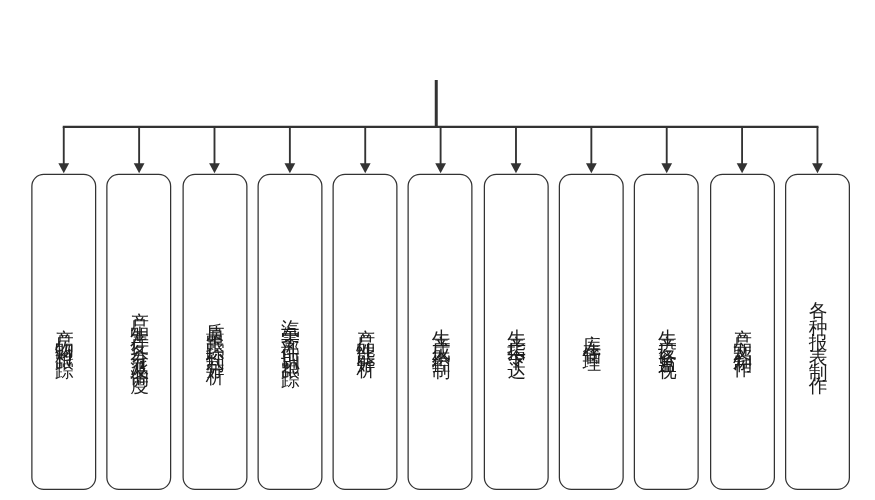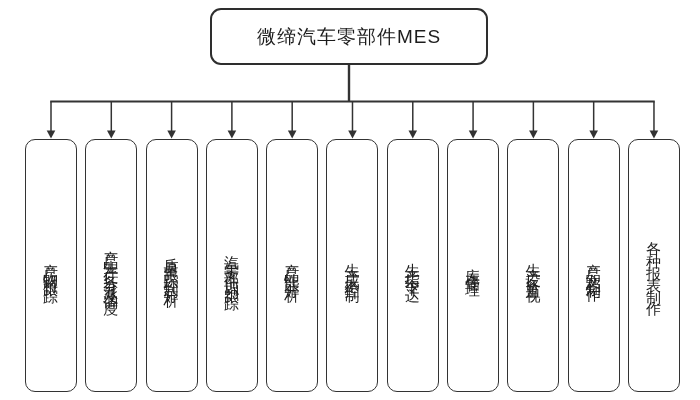--- a/index.html
+++ b/index.html
@@ -80,23 +80,20 @@
       <line x1="473.078125" y1="101.5" x2="473.078125" y2="131.5" stroke="#333333" stroke-width="1.5"></line>
       <polygon points="468.778125,130.5 477.378125,130.5 473.078125,138.5" fill="#333333"></polygon>
       <line x1="533.375" y1="101.5" x2="533.375" y2="131.5" stroke="#333333" stroke-width="1.5"></line>
       <polygon points="529.075,130.5 537.675,130.5 533.375,138.5" fill="#333333"></polygon>
       <line x1="593.671875" y1="101.5" x2="593.671875" y2="131.5" stroke="#333333" stroke-width="1.5"></line>
       <polygon points="589.371875,130.5 597.971875,130.5 593.671875,138.5" fill="#333333"></polygon>
       <line x1="653.96875" y1="101.5" x2="653.96875" y2="131.5" stroke="#333333" stroke-width="1.5"></line>
       <polygon points="649.66875,130.5 658.26875,130.5 653.96875,138.5" fill="#333333"></polygon>
     </svg>
 
-  <div class="root-box">
-    <span class="title">微缔汽车零部件MES</span>
-  </div>
 
   <div class="modules" id="modules">
       <div class="module">
         <span class="vlabel">产品物料跟踪</span>
       </div>
       <div class="module">
         <span class="vlabel">产品生产任务分派及调度</span>
       </div>
       <div class="module">
         <span class="vlabel">质量跟踪控制分析</span>

